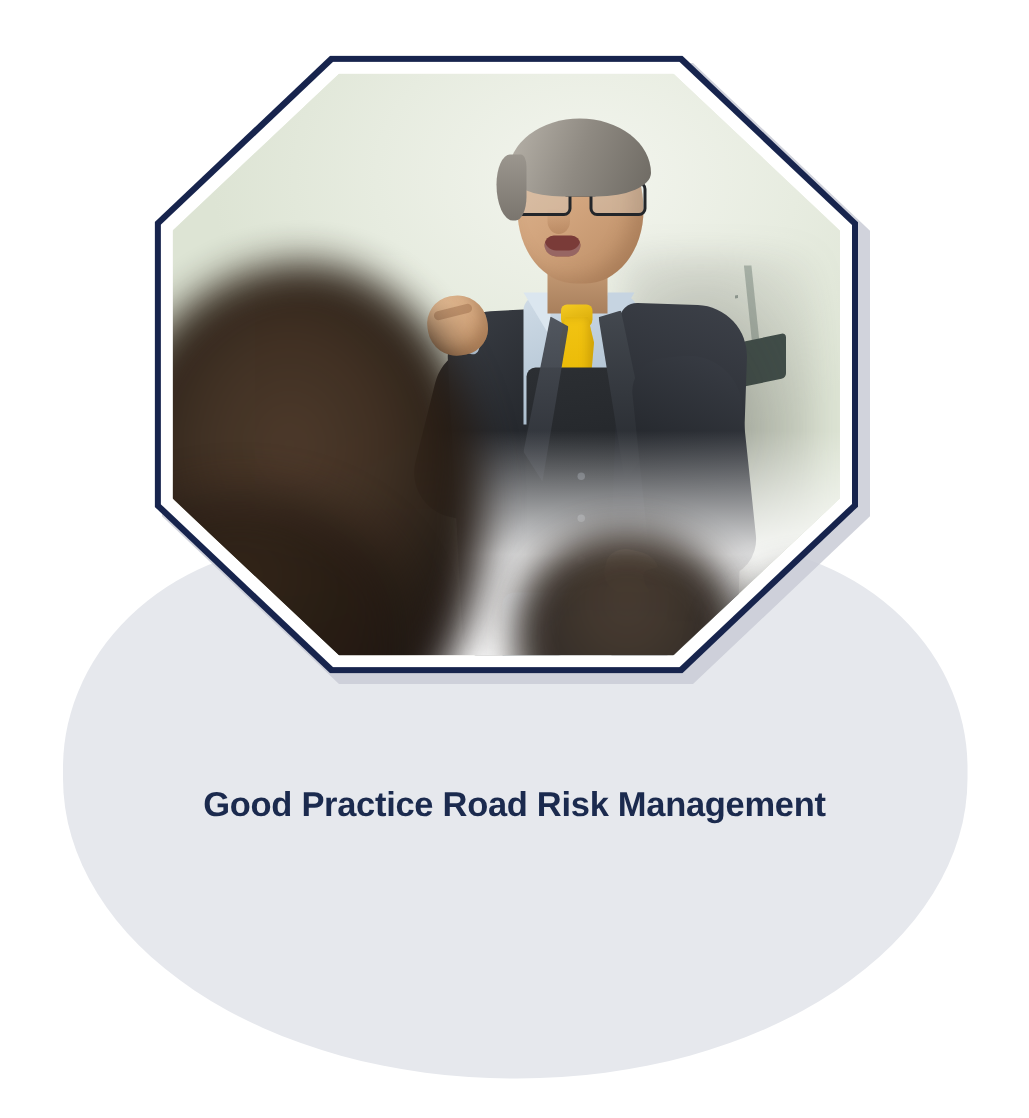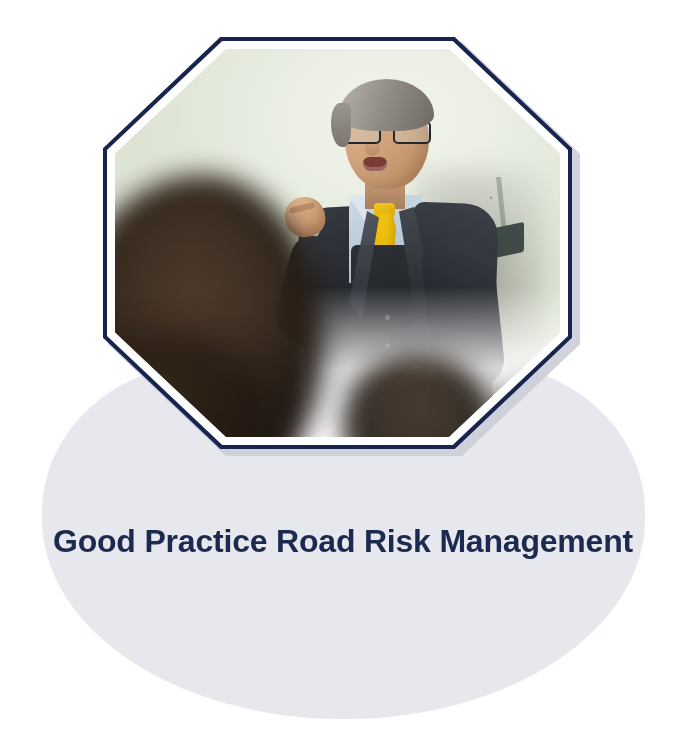--- a/index.html
+++ b/index.html
@@ -33,21 +33,21 @@
 
   
   .card-title {
     position: absolute;
     left: 0;
     right: 0;
     top: 523px;
     text-align: center;
     color: #1b2a4e;
     font-family: "Liberation Sans", sans-serif;
-    font-size: 32px;
+    font-size: 23px;
     font-weight: bold;
     letter-spacing: -0.2px;
     white-space: nowrap;
     user-select: none;
   }
 
   
   .hex-wrap {
     position: absolute;
     left: 98px;

